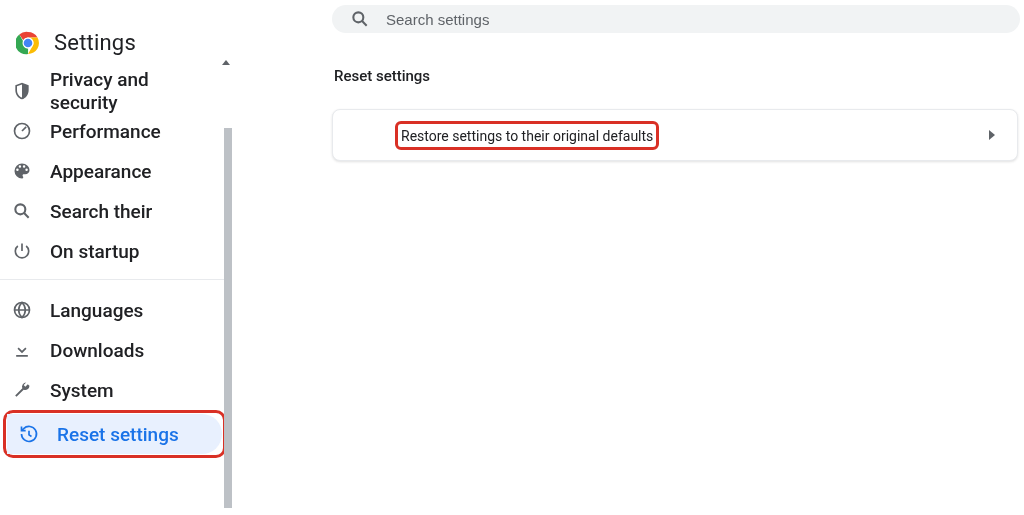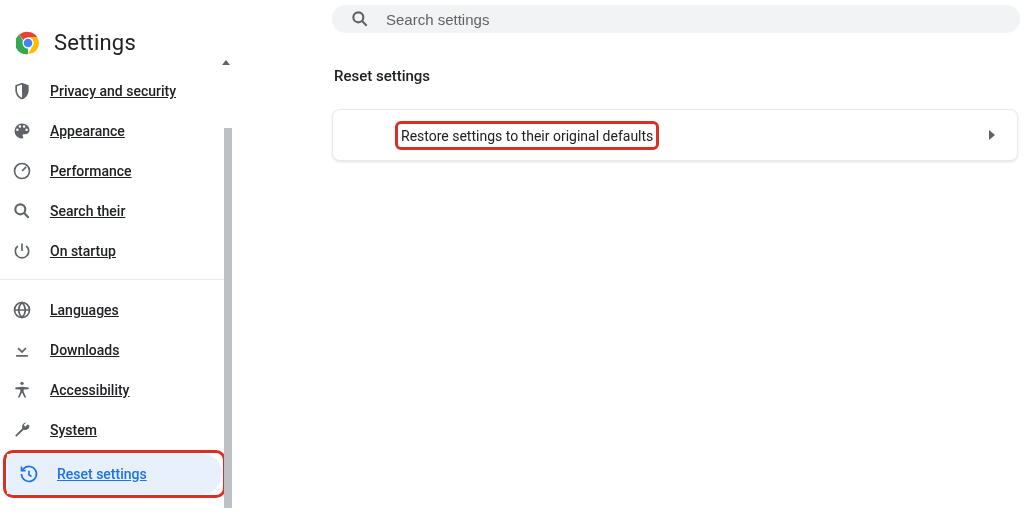--- a/index.html
+++ b/index.html
@@ -15,21 +15,21 @@
     .sidebar-scroll { position: absolute; right: 0; top: 0; bottom: 0; width: 8px; }
     .sidebar-scroll .thumb-up { position: absolute; right: 0; top: 56px; width: 12px; height: 12px; display:flex; align-items:center; justify-content:center;}
     .sidebar-scroll .thumb { position: absolute; right: 0; top: 128px; width: 8px; height: 380px; background: #bdc1c6; border-radius: 0; }
     .arrow-up-tri { width:0;height:0;border-left:4px solid transparent;border-right:4px solid transparent;border-bottom:5px solid #5f6368;}
     
     .sidebar-group { padding-top: 2px;}
     .divider { height: 1px; background: #e8eaed; margin: 8px 0 8px 0; }
     
     .sidebar-item { display: flex; align-items: center; height: 40px; padding: 0 0 0 12px; cursor: pointer; border-radius: 0 20px 20px 0; margin-right: 14px; }
     .sidebar-item .icon-wrap { width: 20px; height: 20px; margin-right: 18px; color: #5f6368; display:flex; align-items:center; justify-content:center;}
-    .sidebar-item .label { font-size: 14px; color: #202124; font-weight: 500; text-decoration: underline; }
+    .sidebar-item .label { font-size: 19px; color: #202124; font-weight: 500; }
     .sidebar-item.active { background: #e8f0fe; }
     .sidebar-item.active .label { color: #1a73e8; }
     .sidebar-item.active .icon-wrap { color: #1a73e8; }
     .sidebar-item-highlight-wrapper { border: 3px solid #d93025; border-radius: 10px; padding: 1px; margin: 0 6px 0 3px; }
     .sidebar-item-highlight-wrapper .sidebar-item { margin-right: 0; }
     
     .main { flex: 1; padding: 0 10px 0 0; }
     .search-bar-wrap { padding: 5px 0 0 100px; }
     .search-bar { width: 688px; height: 28px; background: #f1f3f4; border-radius: 20px; display: flex; align-items: center; padding: 0 18px; }
     .search-bar .search-icon { width: 20px; height: 20px; color: #5f6368; margin-right: 16px; display:flex;align-items:center;justify-content:center;}
@@ -71,34 +71,34 @@
       <div class="sidebar-item">
         <span class="icon-wrap">
           <svg width="20" height="20" viewBox="0 0 24 24" fill="currentColor">
               <path d="M12 2l8 3v6c0 5-3.4 9.7-8 11-4.6-1.3-8-6-8-11V5l8-3zm0 2.2L6 6.4V11c0 3.9 2.5 7.6 6 8.9V4.2z"></path>
             </svg>
         </span>
         <span class="label">Privacy and security</span>
       </div>
       <div class="sidebar-item">
         <span class="icon-wrap">
-          <svg width="20" height="20" viewBox="0 0 24 24" fill="currentColor">
-              <path d="M12 3a9 9 0 1 0 0 18c1 0 1.5-.8 1.5-1.5 0-.4-.2-.8-.4-1-.3-.3-.4-.7-.4-1 0-.8.7-1.5 1.5-1.5H16a5 5 0 0 0 5-5c0-4.4-4-8-9-8zM6.5 12a1.5 1.5 0 1 1 0-3 1.5 1.5 0 0 1 0 3zm3-4a1.5 1.5 0 1 1 0-3 1.5 1.5 0 0 1 0 3zm5 0a1.5 1.5 0 1 1 0-3 1.5 1.5 0 0 1 0 3zm3 4a1.5 1.5 0 1 1 0-3 1.5 1.5 0 0 1 0 3z"></path>
-            </svg>
-        </span>
-        <span class="label">Appearance</span>
-      </div>
-      <div class="sidebar-item">
-        <span class="icon-wrap">
           <svg width="20" height="20" viewBox="0 0 24 24" fill="none" stroke="currentColor" stroke-width="2">
               <circle cx="12" cy="12" r="9"></circle>
               <path d="M12 12l5-5"></path>
             </svg>
         </span>
         <span class="label">Performance</span>
+      </div>
+      <div class="sidebar-item">
+        <span class="icon-wrap">
+          <svg width="20" height="20" viewBox="0 0 24 24" fill="currentColor">
+              <path d="M12 3a9 9 0 1 0 0 18c1 0 1.5-.8 1.5-1.5 0-.4-.2-.8-.4-1-.3-.3-.4-.7-.4-1 0-.8.7-1.5 1.5-1.5H16a5 5 0 0 0 5-5c0-4.4-4-8-9-8zM6.5 12a1.5 1.5 0 1 1 0-3 1.5 1.5 0 0 1 0 3zm3-4a1.5 1.5 0 1 1 0-3 1.5 1.5 0 0 1 0 3zm5 0a1.5 1.5 0 1 1 0-3 1.5 1.5 0 0 1 0 3zm3 4a1.5 1.5 0 1 1 0-3 1.5 1.5 0 0 1 0 3z"></path>
+            </svg>
+        </span>
+        <span class="label">Appearance</span>
       </div>
       <div class="sidebar-item">
         <span class="icon-wrap">
           <svg width="20" height="20" viewBox="0 0 24 24" fill="none" stroke="currentColor" stroke-width="2.5">
               <circle cx="10" cy="10" r="6"></circle>
               <path d="M20 20l-5.5-5.5"></path>
             </svg>
         </span>
         <span class="label">Search their</span>
       </div>
@@ -125,29 +125,20 @@
         </span>
         <span class="label">Languages</span>
       </div>
       <div class="sidebar-item">
         <span class="icon-wrap">
           <svg width="20" height="20" viewBox="0 0 24 24" fill="currentColor">
               <path d="M12 3v10l4-4 1.4 1.4L12 16 6.6 10.4 8 9l4 4V3h0zM5 18h14v2H5v-2z"></path>
             </svg>
         </span>
         <span class="label">Downloads</span>
-      </div>
-      <div class="sidebar-item">
-        <span class="icon-wrap">
-          <svg width="20" height="20" viewBox="0 0 24 24" fill="currentColor">
-              <circle cx="12" cy="4" r="2"></circle>
-              <path d="M4 9l8-1 8 1v2l-6 .5V14l3 7h-2l-3-6-3 6H7l3-7v-2.5L4 11V9z"></path>
-            </svg>
-        </span>
-        <span class="label">Accessibility</span>
       </div>
       <div class="sidebar-item">
         <span class="icon-wrap">
           <svg width="20" height="20" viewBox="0 0 24 24" fill="currentColor">
               <path d="M21 7a5 5 0 0 1-7 4.6L5.4 20.2 3.8 18.6 12.4 10A5 5 0 0 1 17 3l-3 3 2 2 3-3c.6.6 1 1.3 2 2z"></path>
             </svg>
         </span>
         <span class="label">System</span>
       </div>
       <div class="sidebar-item-highlight-wrapper">

